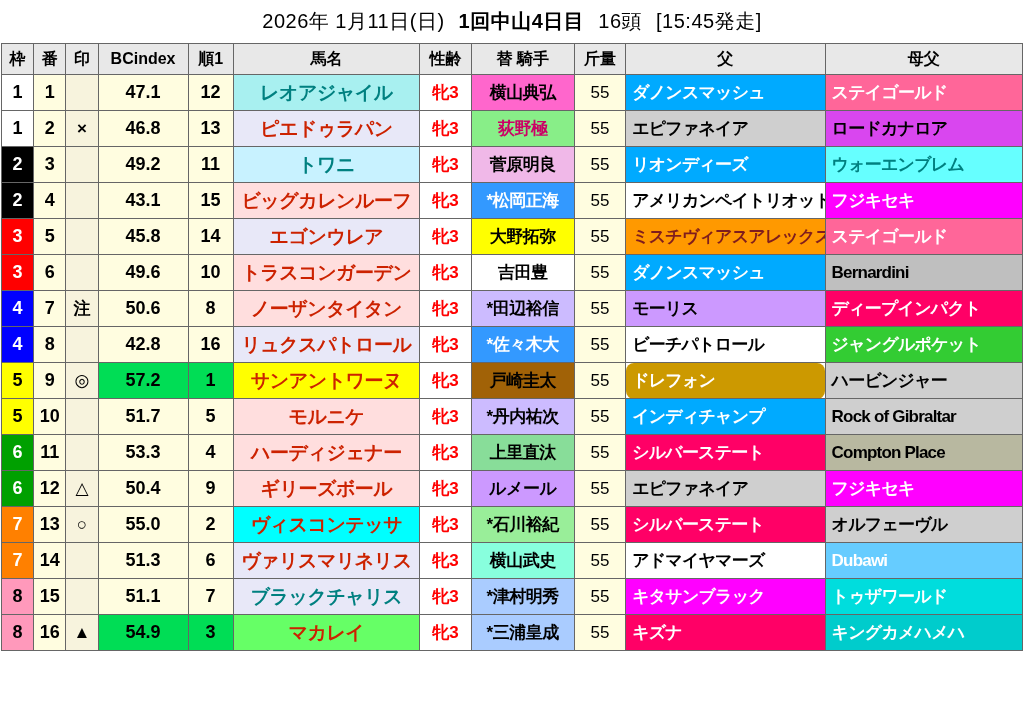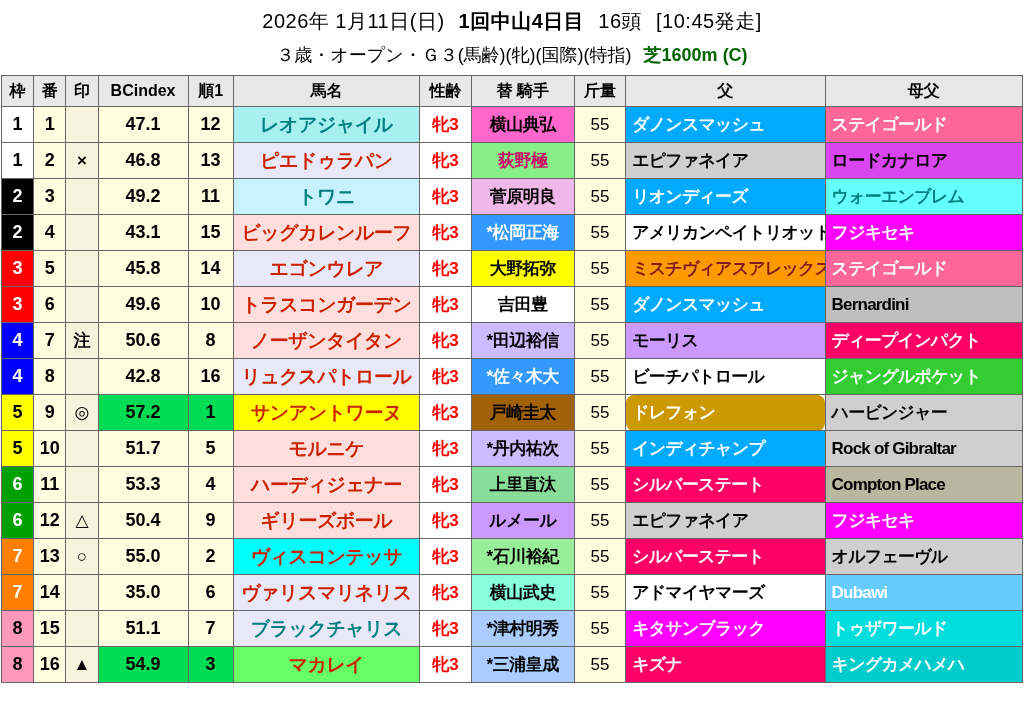--- a/index.html
+++ b/index.html
@@ -45,24 +45,21 @@
   td.jockey{font-weight:bold;font-size:17px;letter-spacing:-0.5px;}
   td.wt{background:#fffde0;font-size:17px;}
   td.sire{font-weight:bold;font-size:17px;text-align:left;padding-left:6px;letter-spacing:-0.8px;}
   td.bms{font-weight:bold;font-size:17px;text-align:left;padding-left:6px;letter-spacing:-0.8px;}
 </style>
 </head>
 <body>
 
 <div class="header">
   <div class="hdr-line1">
-    <span>2026年 1月11日(日)</span><span class="sp"></span><span class="bold">1回中山4日目</span><span class="sp"></span><span>16頭</span><span class="sp"></span><span>[10:45発走]</span>
-  </div>
-  <div class="hdr-line3">
-    <span class="cond">３歳・オープン・Ｇ３(馬齢)(牝)(国際)(特指)</span><span class="course">芝1600m (C)</span>
+    <span>2026年 1月11日(日)</span><span class="sp"></span><span class="bold">1回中山4日目</span><span class="sp"></span><span>16頭</span><span class="sp"></span><span>[15:45発走]</span>
   </div>
 </div>
 
 <table>
   <colgroup>
     <col class="c-waku">
       <col class="c-num">
       <col class="c-mark">
       <col class="c-bci">
       <col class="c-rank">
@@ -255,21 +252,21 @@
         <td class="sex" style="background: rgb(255, 255, 255); color: rgb(255, 0, 0);">牝3</td>
         <td class="jockey" style="background: rgb(153, 238, 153); color: rgb(0, 0, 0);">*石川裕紀</td>
         <td class="wt">55</td>
         <td class="sire" style="background: rgb(255, 0, 102); color: rgb(255, 255, 255);">シルバーステート</td>
         <td class="bms" style="background: rgb(207, 207, 207); color: rgb(0, 0, 0);">オルフェーヴル</td>
       </tr>
       <tr>
         <td class="waku" style="background: rgb(255, 128, 0); color: rgb(255, 255, 255);">7</td>
         <td class="num">14</td>
         <td class="mark"></td>
-        <td class="bci">35.0</td>
+        <td class="bci">51.3</td>
         <td class="rank">6</td>
         <td class="horse" style="background: rgb(232, 232, 248); color: rgb(204, 34, 0);">ヴァリスマリネリス</td>
         <td class="sex" style="background: rgb(255, 255, 255); color: rgb(255, 0, 0);">牝3</td>
         <td class="jockey" style="background: rgb(136, 255, 221); color: rgb(0, 0, 0);">横山武史</td>
         <td class="wt">55</td>
         <td class="sire" style="background: rgb(255, 255, 255); color: rgb(0, 0, 0);">アドマイヤマーズ</td>
         <td class="bms" style="background: rgb(102, 204, 255); color: rgb(255, 255, 255);">Dubawi</td>
       </tr>
       <tr>
         <td class="waku" style="background: rgb(255, 153, 187); color: rgb(0, 0, 0);">8</td>

